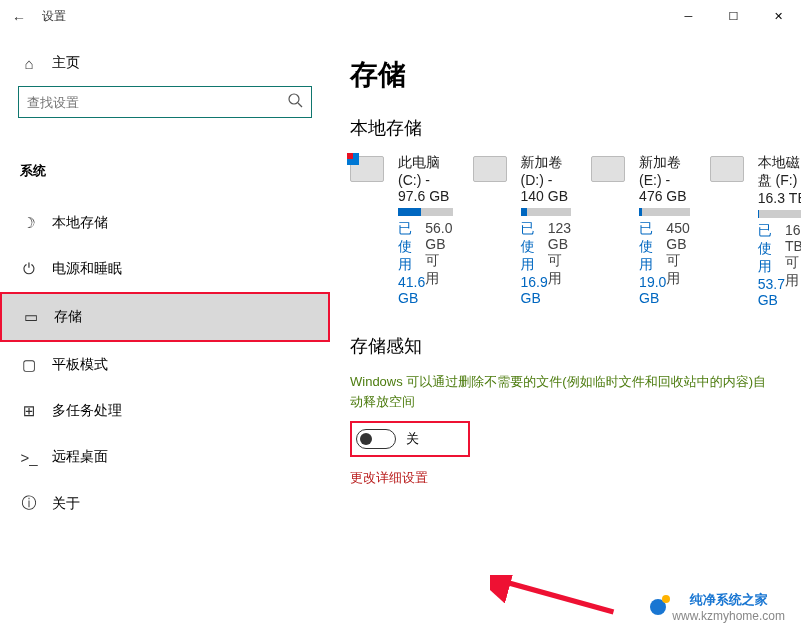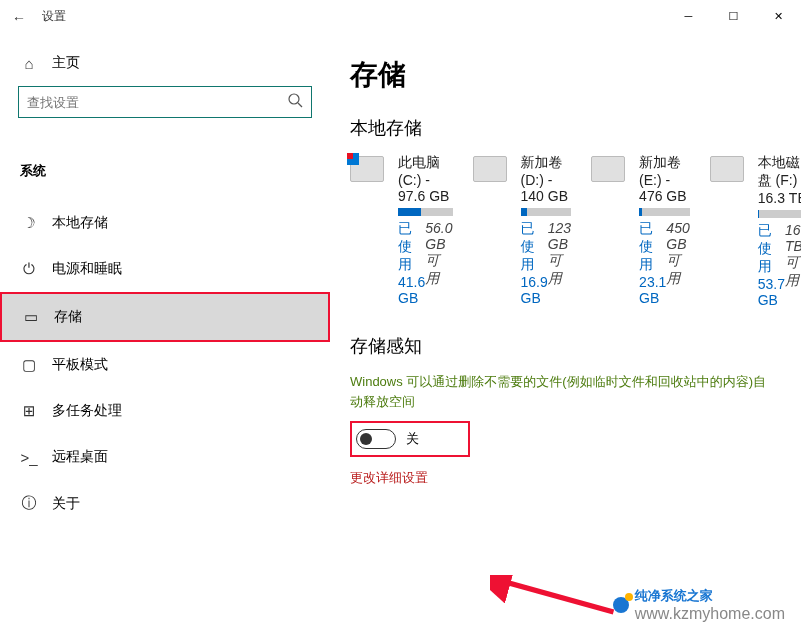--- a/index.html
+++ b/index.html
@@ -28,30 +28,30 @@
     .drive { display: flex; gap: 14px; }
     .drive-icon { width: 34px; height: 26px; background: #e0e0e0; border: 1px solid #bbb; border-radius: 2px; margin-top: 2px; position: relative; }
     .drive-icon.system::before { content:""; position:absolute; left:-4px; top:-4px; width:12px; height:12px; background:#0078d4; }
     .drive-icon.system::after { content:""; position:absolute; left:-4px; top:-4px; width:6px; height:6px; background:#e81123; }
     .drive-body { flex: 1; }
     .drive-label { font-size: 14px; color: #222; margin-bottom: 4px; }
     .bar { height: 8px; background: #ccc; margin-bottom: 4px; position: relative; }
     .bar-fill { height: 100%; background: #0067c0; }
     .drive-stats { display: flex; justify-content: flex-start; font-size: 14px; }
     .used { color: #0067c0; cursor: pointer; }
-    .free { color: #444; font-style: italic; }
+    .free { color: #444; }
     .sense-desc { font-size: 13px; color: #4d7c0f; line-height: 1.5; margin-bottom: 10px; }
     .toggle-row { display: flex; align-items: center; gap: 10px; padding: 6px 4px; border: 2px solid #e13; width: 120px; }
     .toggle { width: 40px; height: 20px; border: 1.5px solid #333; border-radius: 10px; position: relative; cursor: pointer; }
     .toggle::after { content:""; position:absolute; left:3px; top:3px; width:12px; height:12px; border-radius:50%; background:#333; }
     .toggle-label { font-size: 13px; }
     .more-link { color: #b91c1c; font-size: 13px; margin-top: 12px; cursor: pointer; }
     .arrow-annot { position:absolute; right:260px; bottom:30px; width:100px; height:2px; pointer-events:none; }
     .arrow-line { stroke:#e13; stroke-width:4; fill:none; }
-    .watermark { position:absolute; right:16px; bottom:10px; display:flex; align-items:center; gap:6px; font-size:13px; color:#1976d2; }
+    .watermark { position:absolute; right:16px; bottom:10px; display:flex; align-items:center; gap:6px; font-size:13px; color:#1976d2;text-align:center; }
     .wm-ball { width:16px; height:16px; border-radius:50%; background:#1976d2; position:relative; }
     .wm-ball::after { content:""; position:absolute; right:-4px; top:-4px; width:8px; height:8px; border-radius:50%; background:#ffb300; }
     svg.icon { width:16px; height:16px; }
   </style>
 </head>
 <body>
 
 <div class="window">
   <div class="titlebar">
     <div class="titlebar-left">
@@ -142,21 +142,21 @@
     </div>
           </div>
           <div class="drive">
     <div class="drive-icon "></div>
     <div class="drive-body">
       <div class="drive-label">新加卷 (E:) - 476 GB</div>
       <div class="bar">
                 <div class="bar-fill" style="width:5.5%"></div>
               </div>
       <div class="drive-stats">
-        <span class="used">已使用 23.1 GB</span>
+        <span class="used">已使用 19.0 GB</span>
         <span class="free">450 GB 可用</span>
       </div>
     </div>
           </div>
           <div class="drive">
     <div class="drive-icon "></div>
     <div class="drive-body">
       <div class="drive-label">本地磁盘 (F:) - 16.3 TB</div>
       <div class="bar">
                 <div class="bar-fill" style="width:0.5%"></div>
@@ -185,15 +185,15 @@
         <path d="M0,0 L8,4 L0,8 Z" fill="#e13"></path>
       </marker>
     </defs>
   <line x1="95" y1="28" x2="8" y2="4" class="arrow-line" marker-end="url(#ah)"></line>
 </svg>
 
 <div class="watermark">
   <div class="wm-ball"></div>
   <div>
     <div style="font-weight:600">纯净系统之家</div>
-    <div style="font-size:16px;color:#888">www.kzmyhome.com</div>
+    <div style="font-size:12px;color:#888">www.kzmyhome.com</div>
   </div>
 </div>
 
 </body></html>

